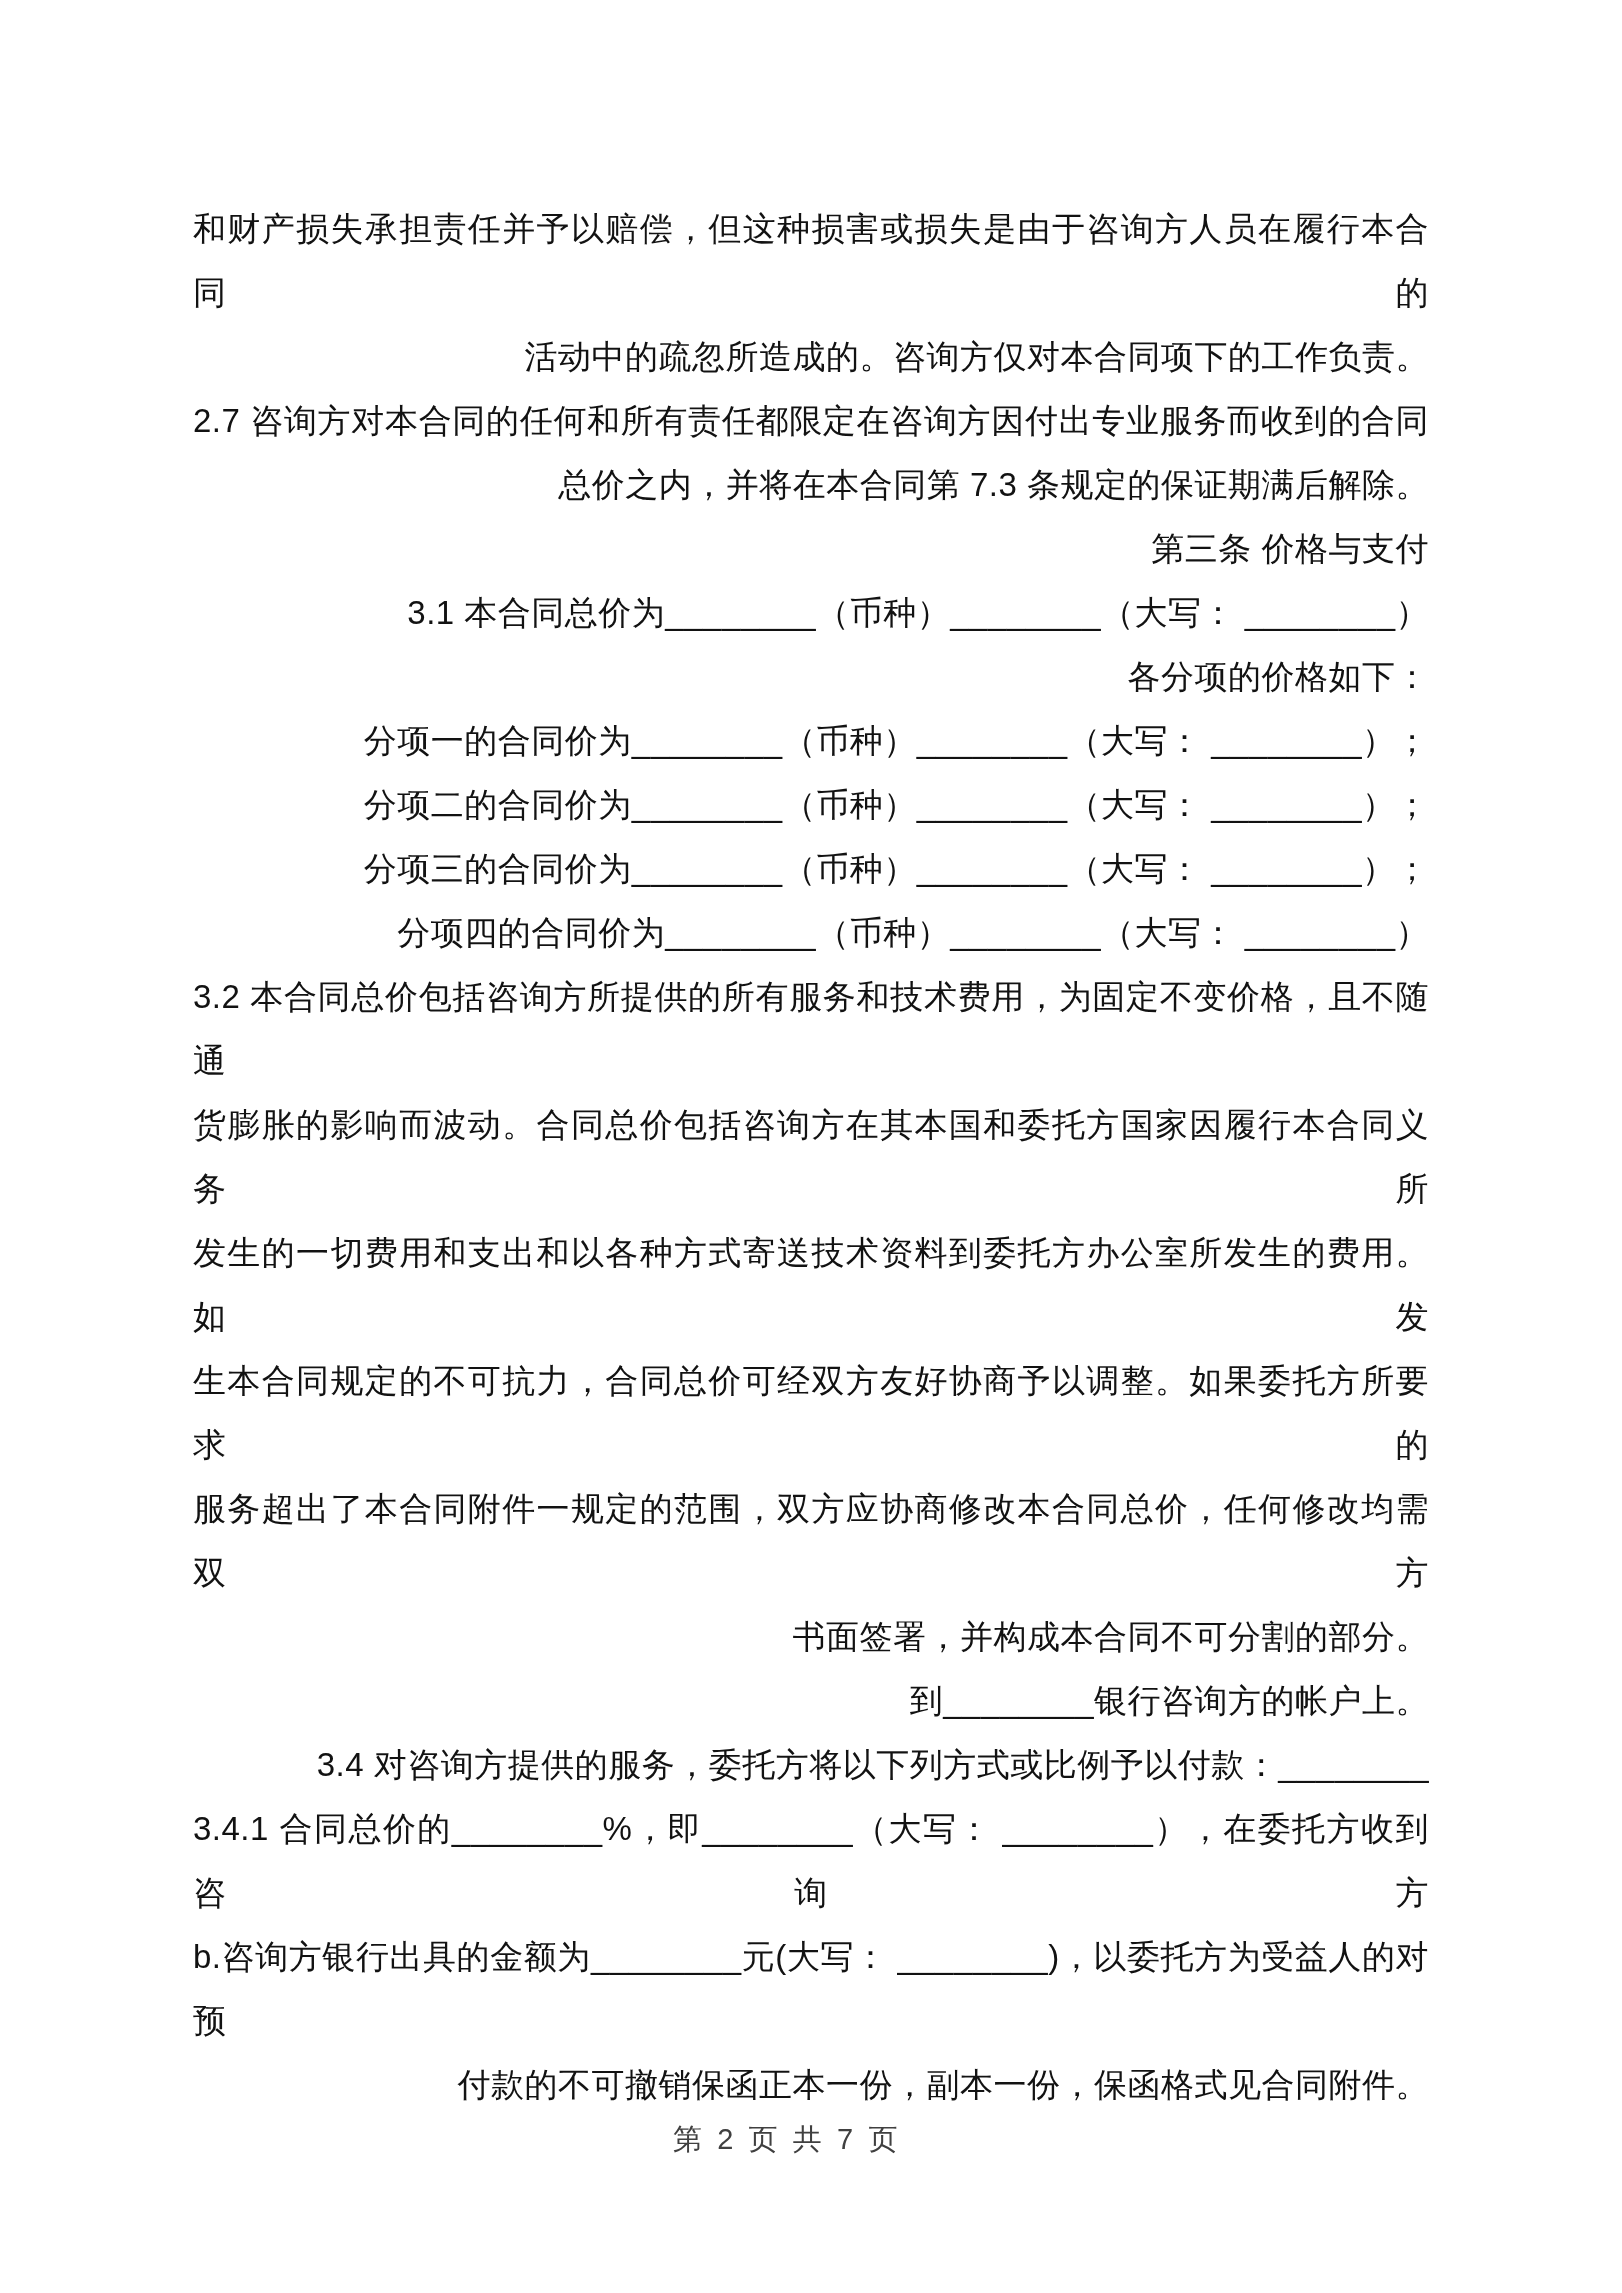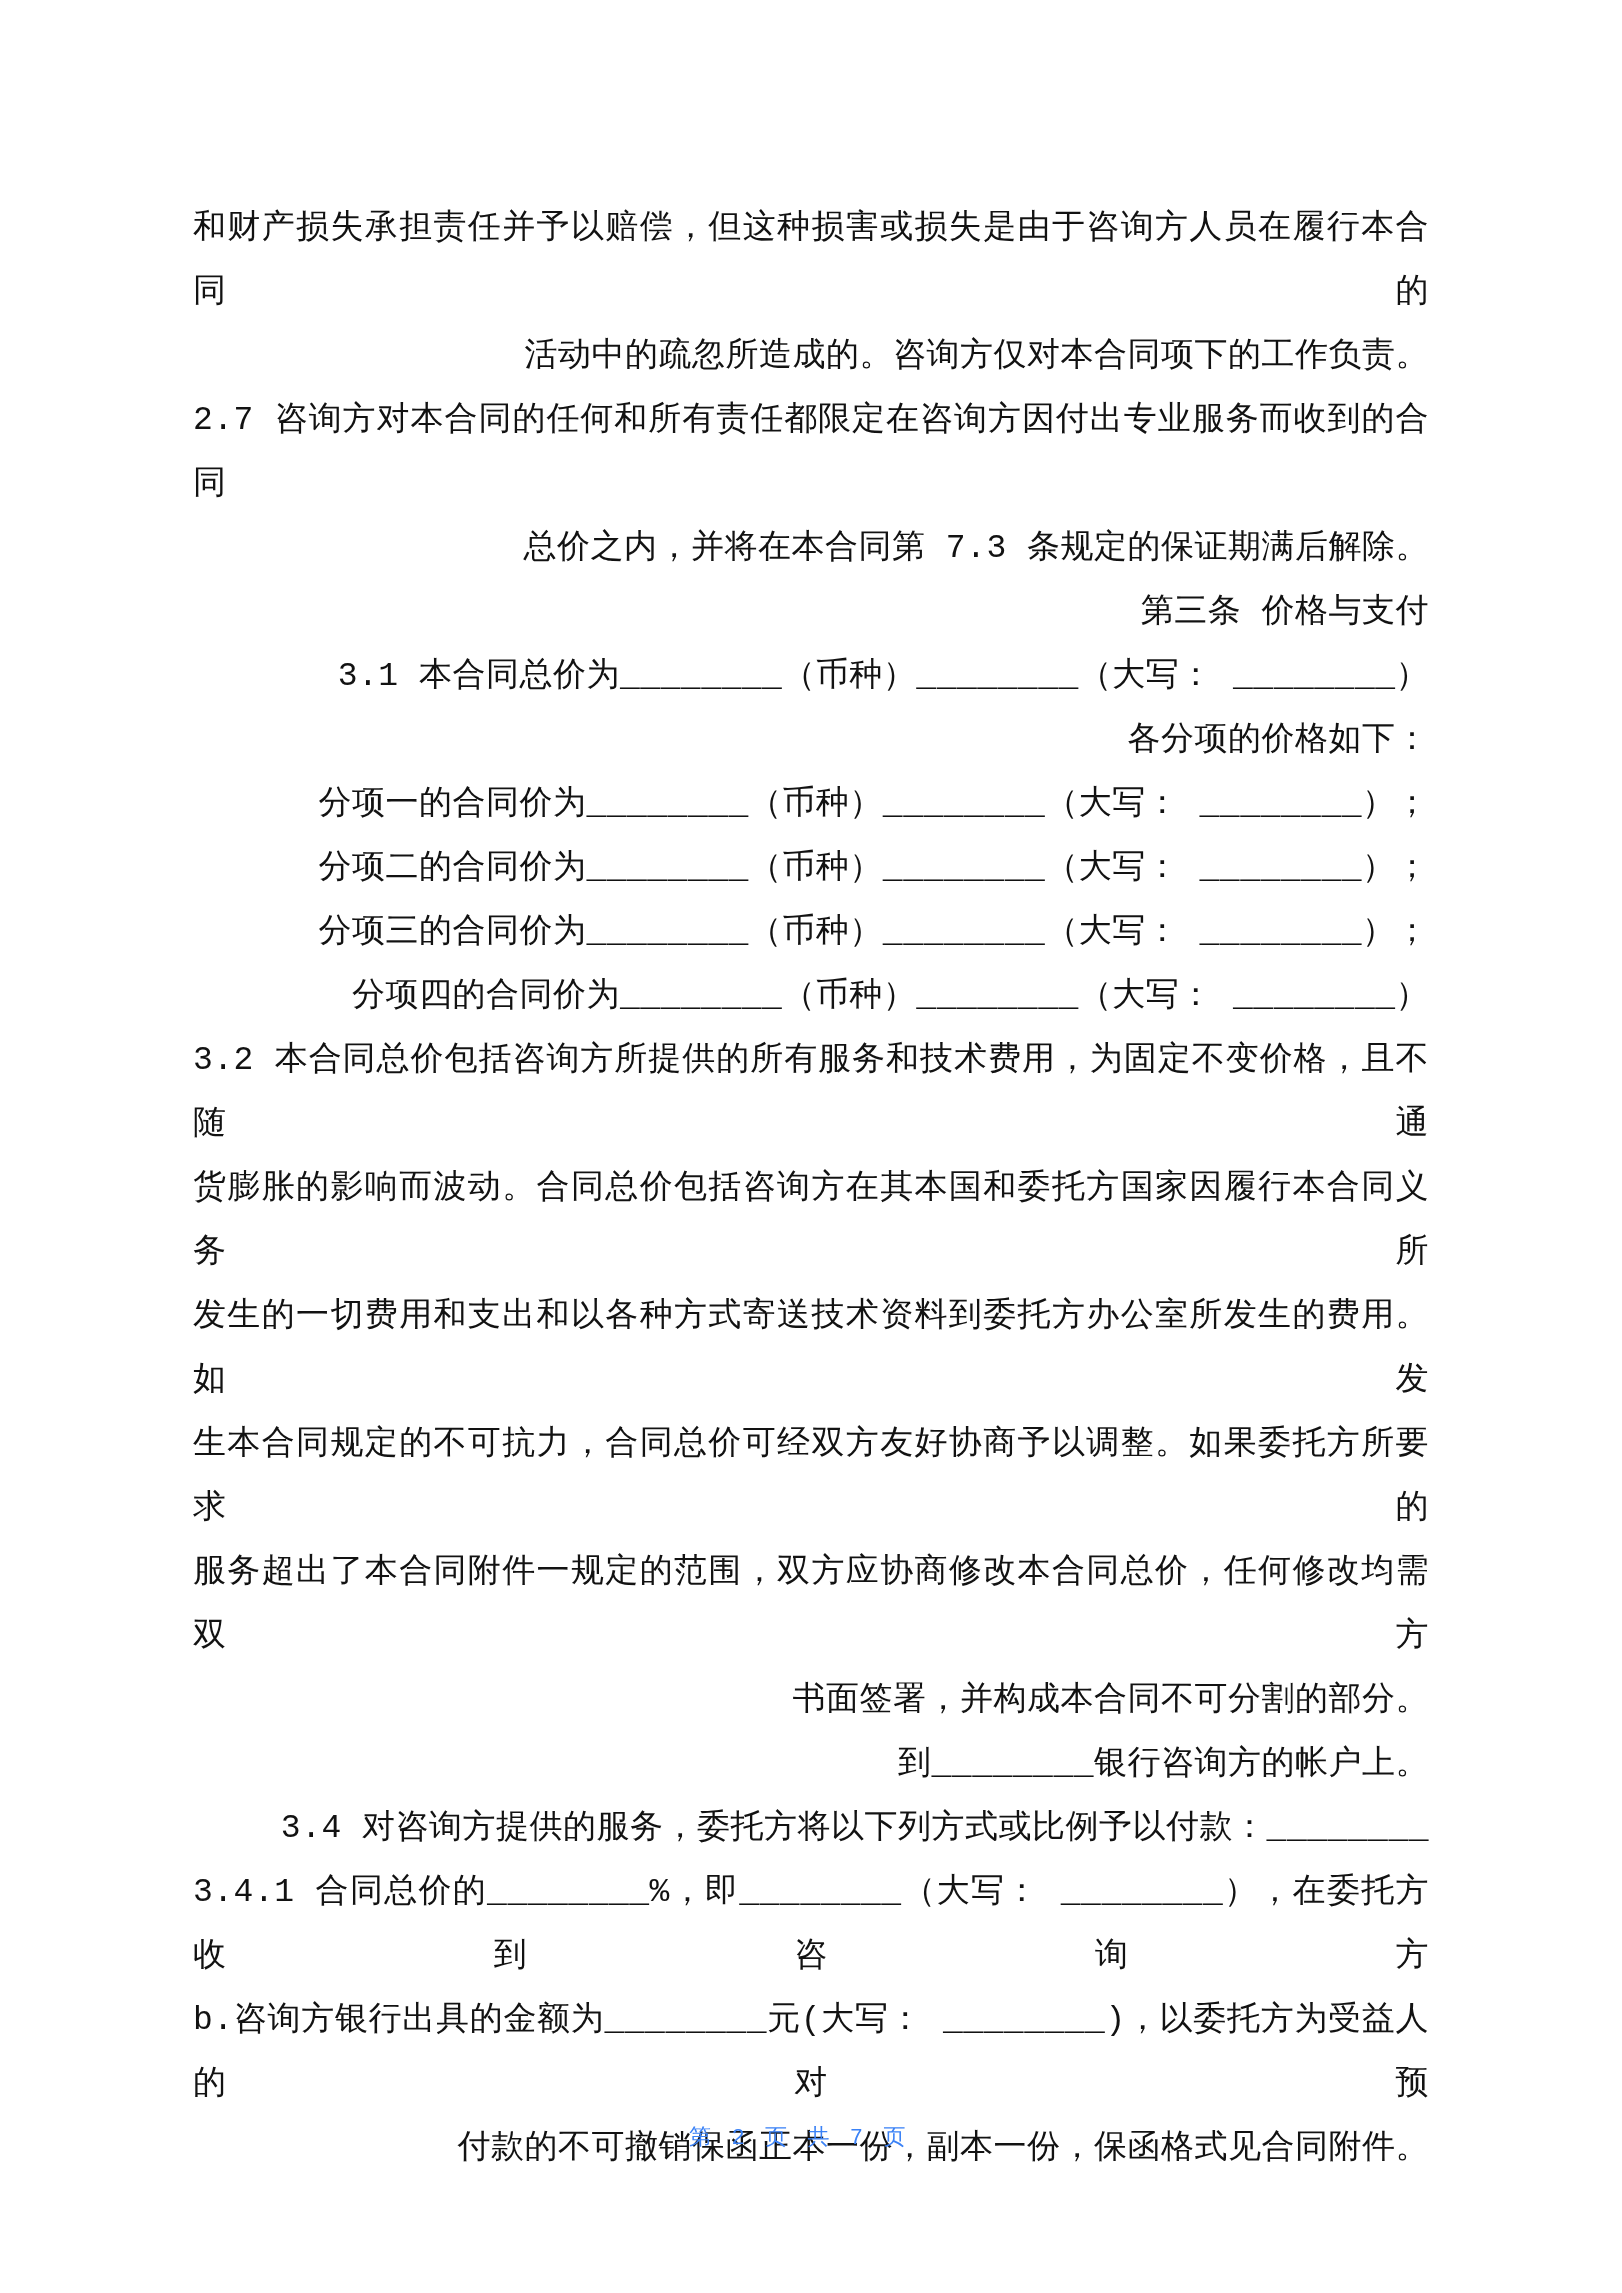--- a/index.html
+++ b/index.html
@@ -6,21 +6,21 @@
     margin: 0;
     padding: 0;
     background: #ffffff;
   }
   .page {
     position: relative;
     width: 1574px;
     height: 2294px;
     background: #ffffff;
     overflow: hidden;
-    font-family: Liberation Mono, monospace;
+    font-family: Liberation Sans, sans-serif;
     color: #121212;
   }
   .content {
     position: absolute;
     left: 193px;
     top: 197px;
     width: 1236px;
   }
   .line {
     font-size: 33px;
@@ -30,27 +30,27 @@
     text-align: right;
   }
   .line.full {
     white-space: normal;
     text-align: justify;
     text-align-last: justify;
   }
   .footer {
     position: absolute;
     top: 2121px;
-    left: 12px;
+    left: 0;
     width: 100%;
     text-align: center;
-    font-size: 22px;
+    font-size: 29px;
     line-height: 36px;
     letter-spacing: 3.6px;
-    color: #3b82f6;
+    color: #404040;
   }
 </style>
 </head>
 <body>
 
 <div class="page">
   <div class="content">
     <div class="line full">和财产损失承担责任并予以赔偿，但这种损害或损失是由于咨询方人员在履行本合同的</div>
     <div class="line">活动中的疏忽所造成的。咨询方仅对本合同项下的工作负责。</div>
     <div class="line full">2.7 咨询方对本合同的任何和所有责任都限定在咨询方因付出专业服务而收到的合同</div>

